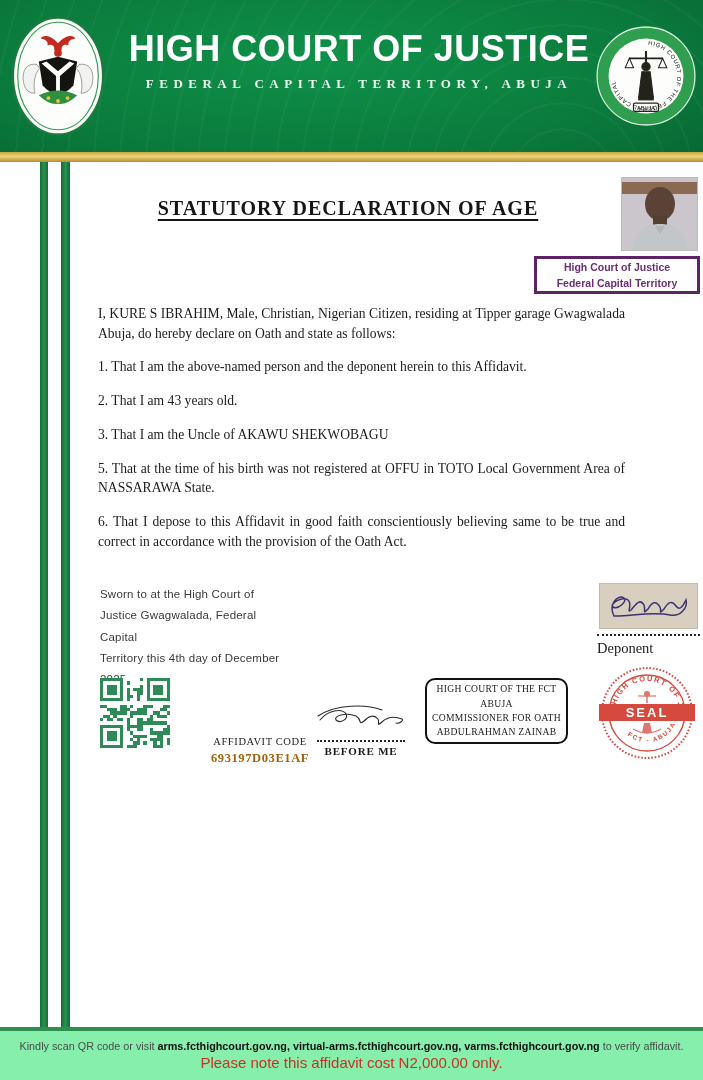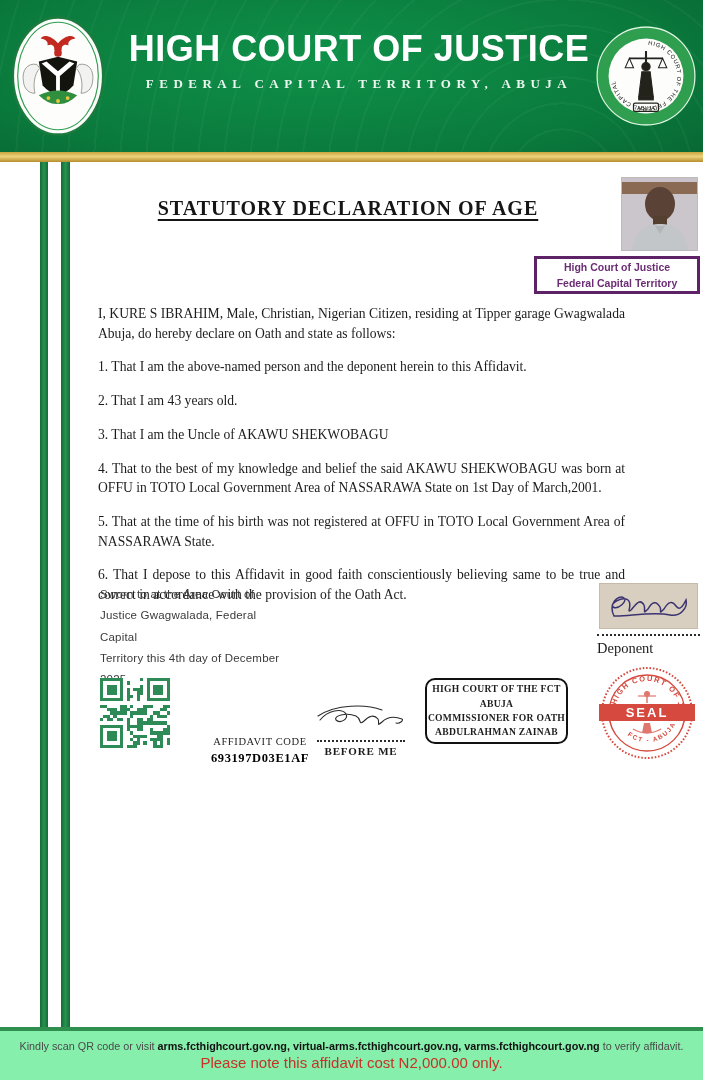--- a/index.html
+++ b/index.html
@@ -42,27 +42,27 @@
   .sworn{position:absolute;left:100px;top:584px;width:195px;
     font-family:"Liberation Sans",sans-serif;font-size:11.5px;color:#3a3a3a;line-height:1.85;letter-spacing:0.2px;}
   .dep-sig{position:absolute;left:600px;top:584px;width:97px;height:44px;background:#d9cfc0;box-shadow:0 0 0 1px #c6bba9;}
   .dep-dots{position:absolute;left:597px;top:634px;width:103px;border-top:2.5px dotted #2a2a2a;}
   .dep-label{position:absolute;left:597px;top:640px;width:103px;font-size:14.5px;color:#1c1c1c;}
 
   
   .qr{position:absolute;left:100px;top:678px;width:70px;height:70px;}
   .code-block{position:absolute;left:198px;top:694px;width:124px;text-align:center;}
   .code-label{font-size:10.5px;letter-spacing:0.6px;color:#222;margin-top:42px;}
-  .code-value{margin-top:4px;font-size:12.5px;font-weight:700;letter-spacing:0.6px;color:#000000;}
+  .code-value{margin-top:4px;font-size:12.5px;font-weight:700;letter-spacing:0.6px;color:#a16207;}
   .before{position:absolute;left:312px;top:700px;width:98px;text-align:center;font-weight:bold;}
   .before-dots{margin:2px auto 3px auto;width:88px;border-top:2.5px dotted #2a2a2a;}
   .before-label{font-size:11px;letter-spacing:0.8px;color:#1c1c1c;}
   .stamp{position:absolute;left:425px;top:678px;width:143px;height:66px;border:2.5px solid #111;border-radius:10px;
     box-sizing:border-box;display:flex;flex-direction:column;justify-content:center;text-align:center;background:#fff;}
-  .stamp div{font-size:9.6px;font-weight:700;letter-spacing:0.3px;color:#1d1d1d;line-height:1.5;}
+  .stamp div{font-size:9.6px;font-weight:400;letter-spacing:0.3px;color:#1d1d1d;line-height:1.5;}
   .seal{position:absolute;left:597px;top:663px;width:100px;height:100px;opacity:0.92;}
 
   
   .footer{position:absolute;left:0;top:1031px;width:703px;height:49px;background:#86efac;
     font-family:"Liberation Sans",sans-serif;text-align:center;}
   .footer-line1{margin-top:9px;font-size:10.8px;color:#4a4a4a;}
   .footer-line1 b{color:#111;}
   .footer-line2{margin-top:2px;font-size:15px;color:#c43326;}
 </style>
 </head>
@@ -144,27 +144,26 @@
   <div class="court-box">
     <div>High Court of Justice</div>
     <div>Federal Capital Territory</div>
   </div>
 
   <div class="body-text">
     <p>I, KURE S IBRAHIM, Male, Christian, Nigerian Citizen, residing at Tipper garage Gwagwalada Abuja, do hereby declare on Oath and state as follows:</p>
     <p>1. That I am the above-named person and the deponent herein to this Affidavit.</p>
     <p>2. That I am 43 years old.</p>
     <p>3. That I am the Uncle of AKAWU SHEKWOBAGU</p>
-    <p>4. That to the best of my knowledge and belief the said AKAWU SHEKWOBAGU was born at OFFU in TOTO Local Government Area of NASSARAWA State on 1st Day of March,2001.</p>
     <p>5. That at the time of his birth was not registered at OFFU in TOTO Local Government Area of NASSARAWA State.</p>
     <p>6. That I depose to this Affidavit in good faith conscientiously believing same to be true and correct in accordance with the provision of the Oath Act.</p>
   </div>
 
   <div class="sworn">
-    <div>Sworn to at the Area Court of</div>
+    <div>Sworn to at the High Court of</div>
     <div>Justice Gwagwalada, Federal Capital</div>
     <div>Territory this 4th day of December</div>
     <div>2025</div>
   </div>
 
   <div class="dep-sig">
     <svg viewBox="0 0 97 44" width="97" height="44">
       <path d="M14 32 C8 20 18 10 24 14 C28 17 18 26 13 23 C9 20 22 12 28 16 C33 20 26 30 31 26 C36 20 40 14 44 21 C46 26 42 31 48 25 C52 18 56 16 60 23 C62 27 58 31 64 25 C68 18 72 16 76 22 C80 28 84 20 86 16 C88 24 80 33 70 31 C52 27 26 33 14 32 Z" fill="none" stroke="#3b3370" stroke-width="1.5" stroke-linecap="round"></path>
     </svg>
   </div>

